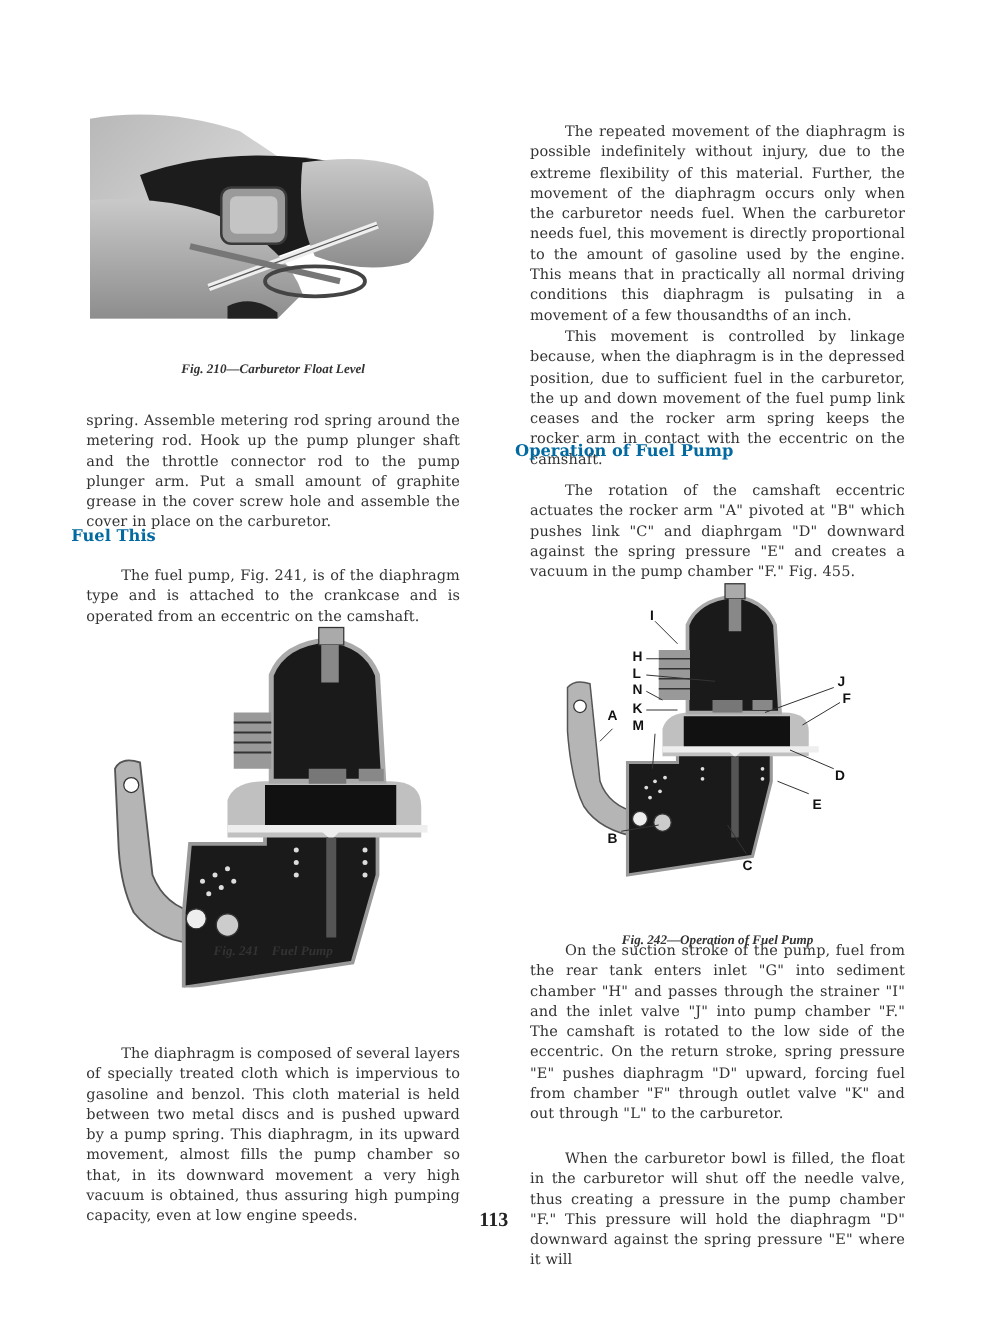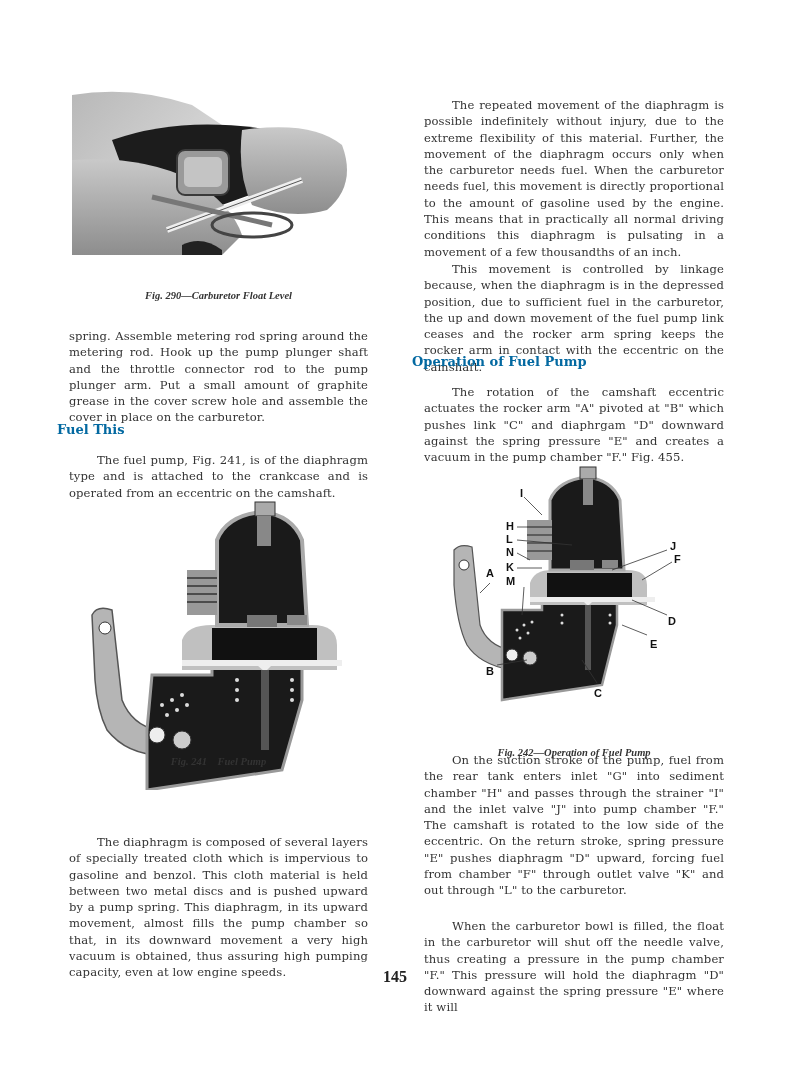--- a/index.html
+++ b/index.html
@@ -60,21 +60,21 @@
       <path d="M0 75 Q70 70 120 95 Q160 120 170 150 L150 170 L0 170 Z" fill="url(#hand)"></path>
       <rect x="105" y="65" width="52" height="45" rx="8" fill="#9a9a9a" stroke="#3a3a3a" stroke-width="2"></rect>
       <rect x="112" y="72" width="38" height="30" rx="5" fill="#c4c4c4"></rect>
       <line x1="95" y1="145" x2="230" y2="95" stroke="#eeeeee" stroke-width="6"></line>
       <line x1="95" y1="145" x2="230" y2="95" stroke="#555" stroke-width="1"></line>
       <line x1="80" y1="112" x2="200" y2="140" stroke="#777" stroke-width="5"></line>
       <ellipse cx="180" cy="140" rx="40" ry="12" fill="none" stroke="#444" stroke-width="3"></ellipse>
       <path d="M110 160 Q130 150 150 165 L150 170 L110 170 Z" fill="#222"></path>
     </svg>
   </div>
-  <div class="caption" style="position:absolute; left:0; width:323px; top:290px;">Fig. 290—Carburetor Float Level</div>
+  <div class="caption" style="position:absolute; left:0; width:323px; top:290px;">Fig. 210—Carburetor Float Level</div>
 
   <div style="position:absolute; left:0; top:316px; width:323px;">
     <p class="body noindent">spring. Assemble metering rod spring around the metering rod. Hook up the pump plunger shaft and the throttle connector rod to the pump plunger arm. Put a small amount of graphite grease in the cover screw hole and assemble the cover in place on the carburetor.</p>
   </div>
 
   <div style="position:absolute; left:0; top:422px; width:323px;">
     <h2 class="section">Fuel This</h2>
   </div>
   <div style="position:absolute; left:0; top:440px; width:323px;">
     <p class="body">The fuel pump, Fig. 241, is of the diaphragm type and is attached to the crankcase and is operated from an eccentric on the camshaft.</p>
@@ -217,13 +217,13 @@
   <div class="caption" style="position:absolute; left:0; width:324px; top:747px;">Fig. 242—Operation of Fuel Pump</div>
 
   <div style="position:absolute; left:0; top:740px; width:324px;">
     <p class="body">On the suction stroke of the pump, fuel from the rear tank enters inlet "G" into sediment chamber "H" and passes through the strainer "I" and the inlet valve "J" into pump chamber "F." The camshaft is rotated to the low side of the eccentric. On the return stroke, spring pressure "E" pushes diaphragm "D" upward, forcing fuel from chamber "F" through outlet valve "K" and out through "L" to the carburetor.</p>
   </div>
   <div style="position:absolute; left:0; top:906px; width:324px;">
     <p class="body">When the carburetor bowl is filled, the float in the carburetor will shut off the needle valve, thus creating a pressure in the pump chamber "F." This pressure will hold the diaphragm "D" downward against the spring pressure "E" where it will</p>
   </div>
 </div>
 
-<div class="page-number">145</div>
+<div class="page-number">113</div>
 
 </body></html>

